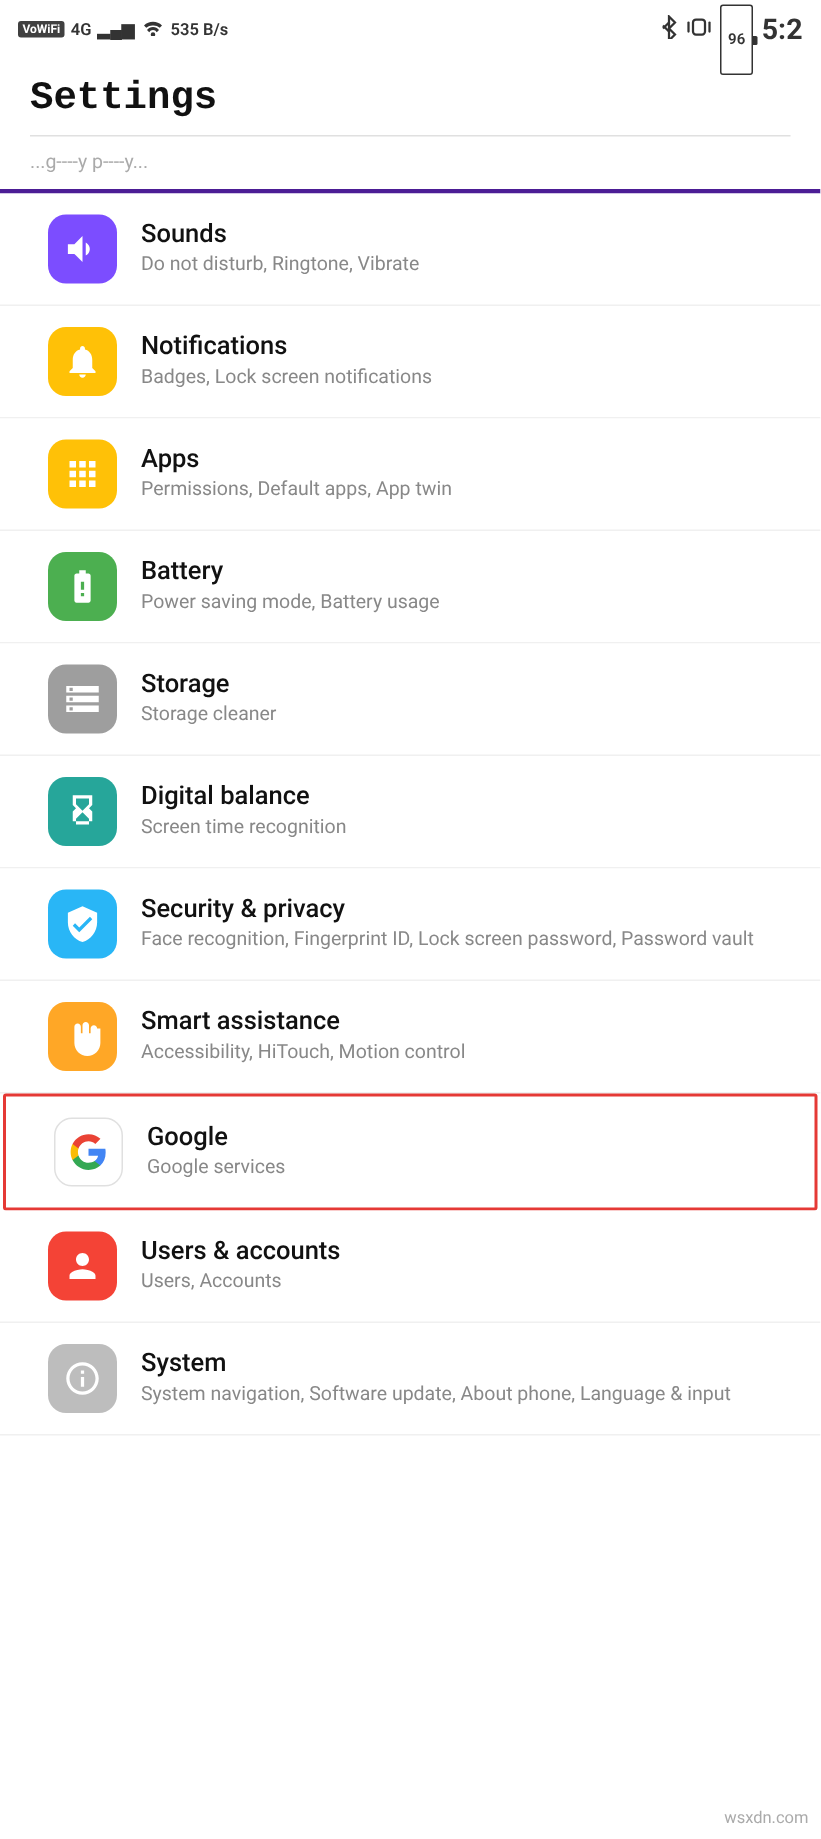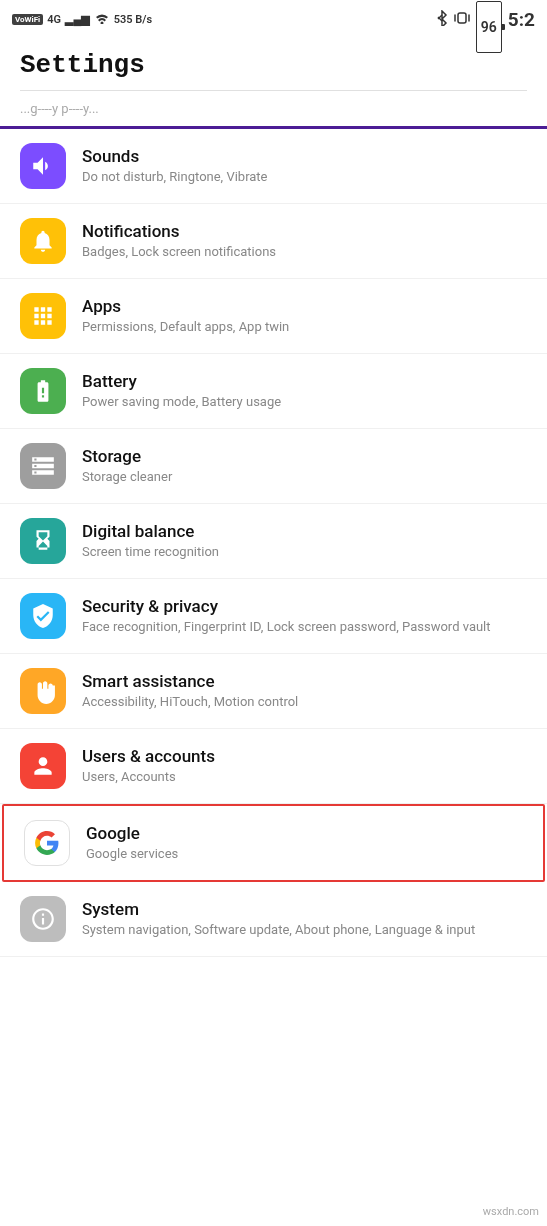--- a/index.html
+++ b/index.html
@@ -73,21 +73,21 @@
     }
 
     
     .settings-list {
       list-style: none;
     }
 
     .settings-item {
       display: flex;
       align-items: center;
-      padding: 14px 20px;
+      padding: 14px 32px;
       border-bottom: 1px solid #f0f0f0;
       cursor: pointer;
       background: #fff;
       transition: background 0.1s;
     }
     .settings-item.highlighted {
       border: 2.5px solid #e53935;
       margin: 0 2px;
       border-radius: 2px;
     }
@@ -169,21 +169,21 @@
       </svg>
     </span>
     <span>
       <svg width="16" height="16" viewBox="0 0 16 16" fill="none">
         <rect x="4" y="3" width="8" height="10" rx="2" stroke="#333" stroke-width="1.5"></rect>
         <line x1="1" y1="5" x2="1" y2="11" stroke="#333" stroke-width="1.5" stroke-linecap="round"></line>
         <line x1="15" y1="5" x2="15" y2="11" stroke="#333" stroke-width="1.5" stroke-linecap="round"></line>
       </svg>
     </span>
     <span style="display:flex;align-items:center;gap:2px;">
-      <span style="border:1.5px solid #333;border-radius:2px;padding:17px 4px;font-size:14px;position:relative;margin-top:15px;">
+      <span style="border:1.5px solid #333;border-radius:2px;padding:17px 4px;font-size:10px;position:relative;margin-top:15px;">
         96
         <span style="position:absolute;right:-4px;top:50%;transform:translateY(-50%);width:3px;height:6px;background:#333;border-radius:0 1px 1px 0;display:block;"></span>
       </span>
     </span>
     <span style="font-size:19px;font-weight:700;">5:2</span>
   </div>
 </div>
 
 <div class="page-header">
   <h1 class="page-title">Settings</h1>
@@ -286,49 +286,49 @@
       <svg viewBox="0 0 24 24" fill="white">
         <path d="M21 7c0-1.1-.9-2-2-2s-2 .9-2 2v3h-1V5c0-1.1-.9-2-2-2s-2 .9-2 2v5h-1V6c0-1.1-.9-2-2-2s-2 .9-2 2v10c0 4.4 3.6 8 8 8s8-3.6 8-8V7z"></path>
       </svg>
     </div>
     <div class="item-text">
       <div class="item-title">Smart assistance</div>
       <div class="item-subtitle">Accessibility, HiTouch, Motion control</div>
     </div>
   </li>
 
-  <li class="settings-item">
-    <div class="icon-wrap bg-red">
-      <svg viewBox="0 0 24 24" fill="white">
-        <path d="M12 12c2.21 0 4-1.79 4-4s-1.79-4-4-4-4 1.79-4 4 1.79 4 4 4zm0 2c-2.67 0-8 1.34-8 4v2h16v-2c0-2.66-5.33-4-8-4z"></path>
-      </svg>
-    </div>
-    <div class="item-text">
-      <div class="item-title">Users &amp; accounts</div>
-      <div class="item-subtitle">Users, Accounts</div>
-    </div>
-  </li>
-
   <li class="settings-item highlighted">
     <div class="icon-wrap" style="background:#fff;border:1px solid #e0e0e0;">
 
       <svg viewBox="0 0 24 24" width="28" height="28">
         <path d="M22.56 12.25c0-.78-.07-1.53-.2-2.25H12v4.26h5.92c-.26 1.37-1.04 2.53-2.21 3.31v2.77h3.57c2.08-1.92 3.28-4.74 3.28-8.09z" fill="#4285F4"></path>
         <path d="M12 23c2.97 0 5.46-.98 7.28-2.66l-3.57-2.77c-.98.66-2.23 1.06-3.71 1.06-2.86 0-5.29-1.93-6.16-4.53H2.18v2.84C3.99 20.53 7.7 23 12 23z" fill="#34A853"></path>
         <path d="M5.84 14.09c-.22-.66-.35-1.36-.35-2.09s.13-1.43.35-2.09V7.07H2.18C1.43 8.55 1 10.22 1 12s.43 3.45 1.18 4.93l3.66-2.84z" fill="#FBBC05"></path>
         <path d="M12 5.38c1.62 0 3.06.56 4.21 1.64l3.15-3.15C17.45 2.09 14.97 1 12 1 7.7 1 3.99 3.47 2.18 7.07l3.66 2.84c.87-2.6 3.3-4.53 6.16-4.53z" fill="#EA4335"></path>
       </svg>
     </div>
     <div class="item-text">
       <div class="item-title">Google</div>
       <div class="item-subtitle">Google services</div>
     </div>
   </li>
 
   <li class="settings-item">
+    <div class="icon-wrap bg-red">
+      <svg viewBox="0 0 24 24" fill="white">
+        <path d="M12 12c2.21 0 4-1.79 4-4s-1.79-4-4-4-4 1.79-4 4 1.79 4 4 4zm0 2c-2.67 0-8 1.34-8 4v2h16v-2c0-2.66-5.33-4-8-4z"></path>
+      </svg>
+    </div>
+    <div class="item-text">
+      <div class="item-title">Users &amp; accounts</div>
+      <div class="item-subtitle">Users, Accounts</div>
+    </div>
+  </li>
+
+  <li class="settings-item">
     <div class="icon-wrap bg-lightgray">
       <svg viewBox="0 0 24 24" fill="white">
         <path d="M11 7h2v2h-2V7zm0 4h2v6h-2v-6zm1-9C6.48 2 2 6.48 2 12s4.48 10 10 10 10-4.48 10-10S17.52 2 12 2zm0 18c-4.41 0-8-3.59-8-8s3.59-8 8-8 8 3.59 8 8-3.59 8-8 8z"></path>
       </svg>
     </div>
     <div class="item-text">
       <div class="item-title">System</div>
       <div class="item-subtitle">System navigation, Software update, About phone, Language &amp; input</div>
     </div>
   </li>

